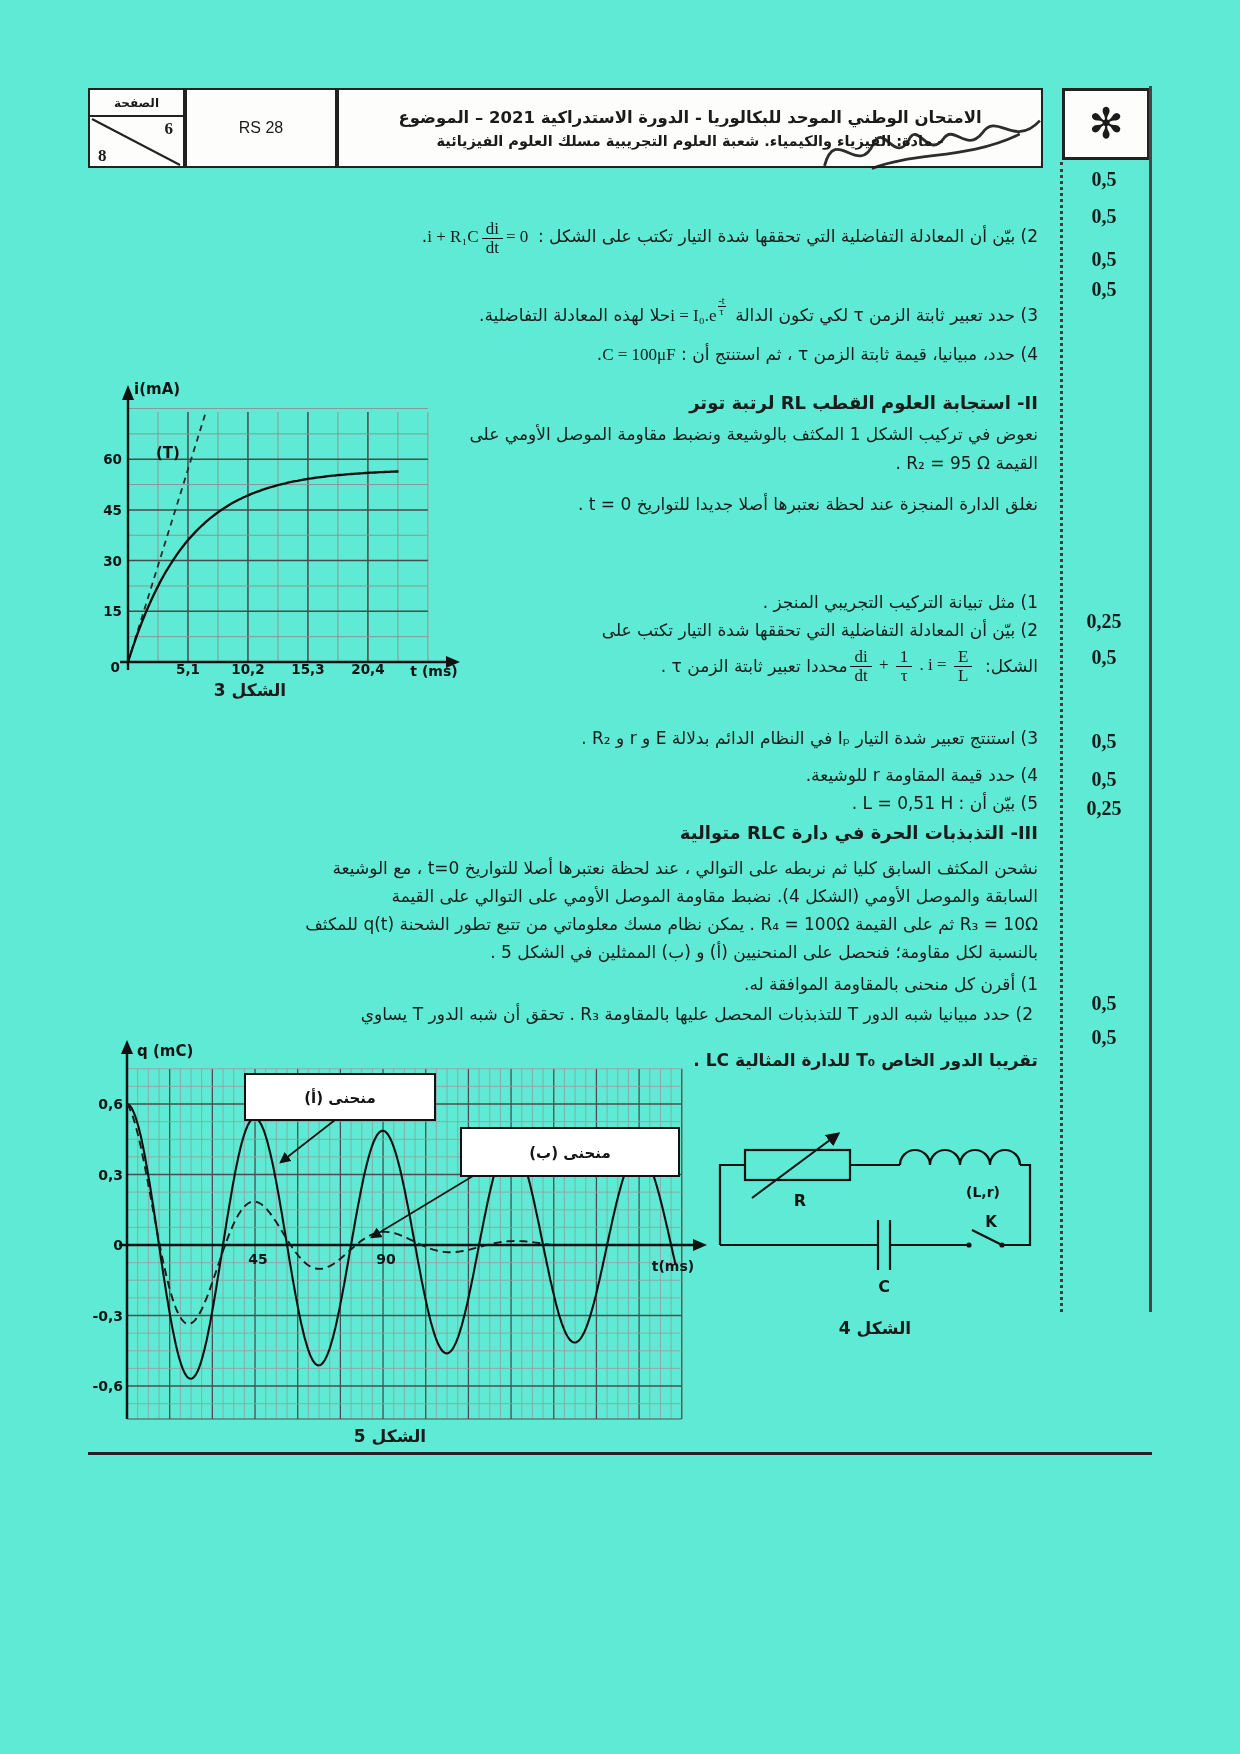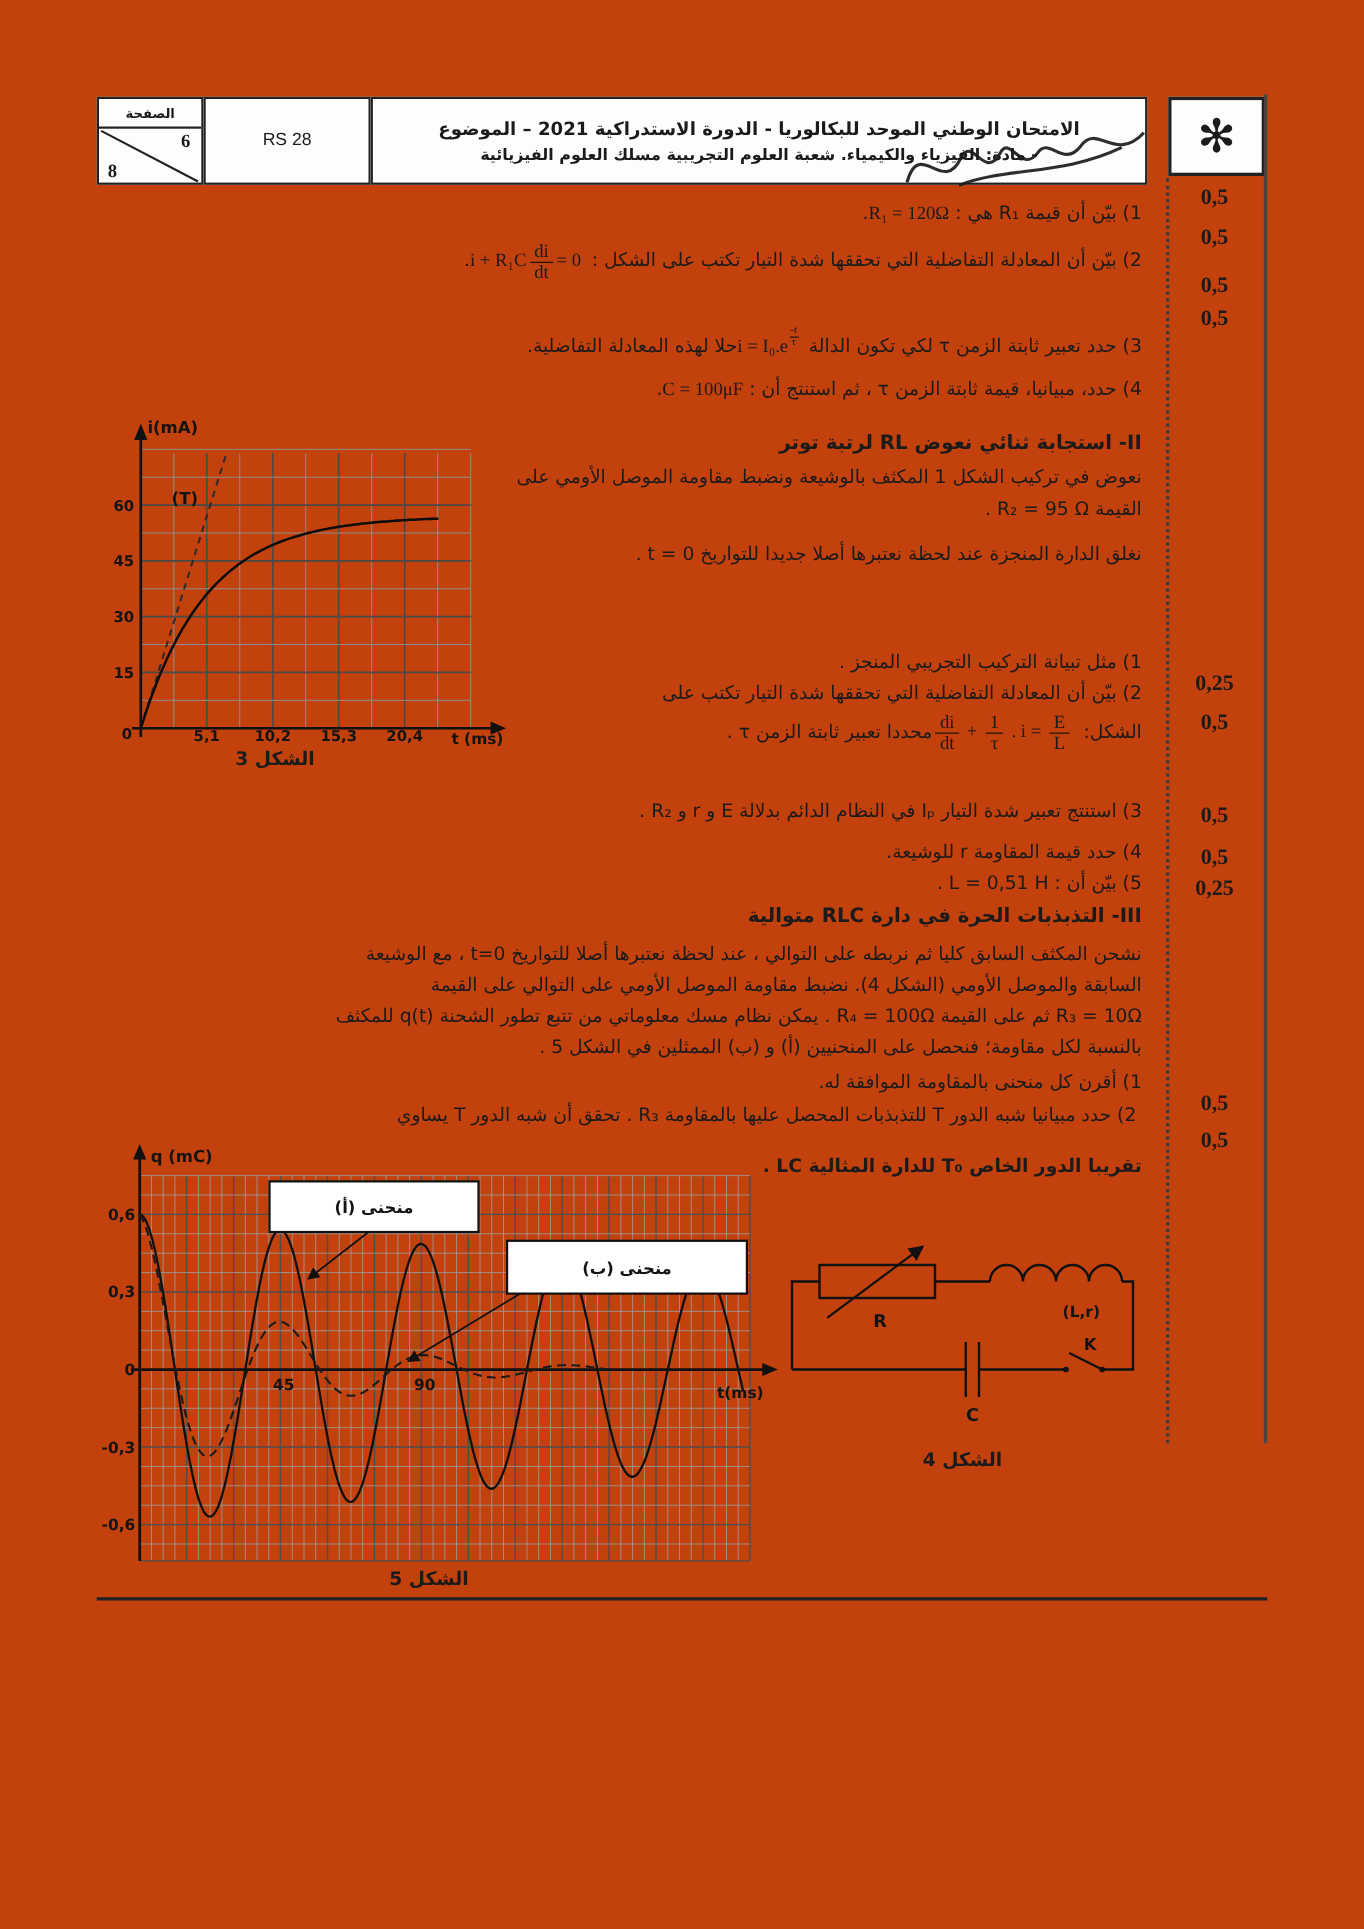--- a/index.html
+++ b/index.html
@@ -1,16 +1,16 @@
 <!DOCTYPE html>
 <html lang="ar"><head>
 <meta charset="utf-8">
 <style>
   html,body{margin:0;padding:0;background:#e8e8e4;}
-  .page{position:relative;width:1240px;height:1754px;background:#c2410c;margin:0 auto;overflow:hidden;
+  .page{position:relative;width:1240px;height:1754px;background:#5eead4;margin:0 auto;overflow:hidden;
         font-family:"DejaVu Sans",sans-serif;color:#1b1b1b;}
   .abs{position:absolute;}
   .ar{font-family:"DejaVu Sans",sans-serif;}
   .math{font-family:"Liberation Serif",serif;direction:ltr;unicode-bidi:isolate;white-space:nowrap;}
   .q{font-size:17px;line-height:1.45;direction:rtl;text-align:right;}
   .bold{font-weight:bold;}
   
   .hdr-box{border:2.5px solid #222;box-sizing:border-box;background:#fdfdfb;}
   .pagebox-top{height:25px;border-bottom:2px solid #222;font-size:12px;font-weight:bold;
                display:flex;align-items:center;justify-content:center;}
@@ -80,24 +80,20 @@
   <span class="abs mark" style="top:248px;">0,5</span>
   <span class="abs mark" style="top:278px;">0,5</span>
   <span class="abs mark" style="top:610px;">0,25</span>
   <span class="abs mark" style="top:646px;">0,5</span>
   <span class="abs mark" style="top:730px;">0,5</span>
   <span class="abs mark" style="top:768px;">0,5</span>
   <span class="abs mark" style="top:797px;">0,25</span>
   <span class="abs mark" style="top:992px;">0,5</span>
   <span class="abs mark" style="top:1026px;">0,5</span>
 
-  <div class="abs q" dir="rtl" style="right:202px;top:182px;width:760px;">
-    <span class="ar">1) بيّن أن قيمة R₁ هي :</span>
-    <span class="math">R₁ = 120Ω</span><span class="ar">.</span>
-  </div>
 
   <div class="abs q" dir="rtl" style="right:202px;top:220px;width:780px;">
     <span class="ar">2) بيّن أن المعادلة التفاضلية التي تحققها شدة التيار تكتب على الشكل :</span>
     <span class="math">
       <span>i + R₁C</span><span class="frac"><span class="fn">di</span><span class="fd">dt</span></span><span>= 0</span>
     </span><span class="ar">.</span>
   </div>
 
   <div class="abs q" dir="rtl" style="right:202px;top:296px;width:820px;">
     <span class="ar">3) حدد تعبير ثابتة الزمن τ لكي تكون الدالة</span>
@@ -105,21 +101,21 @@
       <span>i = I₀.e</span><span class="sfrac"><span class="fn">-t</span><span class="fd">τ</span></span>
     </span>
     <span class="ar">حلا لهذه المعادلة التفاضلية.</span>
   </div>
 
   <div class="abs q" dir="rtl" style="right:202px;top:342px;width:760px;">
     <span class="ar">4) حدد، مبيانيا، قيمة ثابتة الزمن τ ، ثم استنتج أن :</span>
     <span class="math">C = 100μF</span><span class="ar">.</span>
   </div>
 
-  <div class="abs q bold" dir="rtl" style="right:202px;top:390px;width:575px;font-size:18px;">II- استجابة ثنائي نعوض RL لرتبة توتر</div>
+  <div class="abs q bold" dir="rtl" style="right:202px;top:390px;width:575px;font-size:18px;">II- استجابة العلوم القطب RL لرتبة توتر</div>
   <div class="abs q" dir="rtl" style="right:202px;top:420px;width:575px;line-height:1.7;">نعوض في تركيب الشكل 1 المكثف بالوشيعة ونضبط مقاومة الموصل الأومي على القيمة R₂ = 95 Ω .</div>
   <div class="abs q" dir="rtl" style="right:202px;top:492px;width:575px;">نغلق الدارة المنجزة عند لحظة نعتبرها أصلا جديدا للتواريخ t = 0 .</div>
 
   <div class="abs q" dir="rtl" style="right:202px;top:590px;width:575px;">1) مثل تبيانة التركيب التجريبي المنجز .</div>
   <div class="abs q" dir="rtl" style="right:202px;top:618px;width:575px;">2) بيّن أن المعادلة التفاضلية التي تحققها شدة التيار تكتب على</div>
 
   <div class="abs q formula-row" dir="rtl" style="right:202px;top:648px;width:575px;">
     <span class="ar">الشكل:</span>
     <span class="math">
       <span class="frac"><span class="fn">di</span><span class="fd">dt</span></span>

